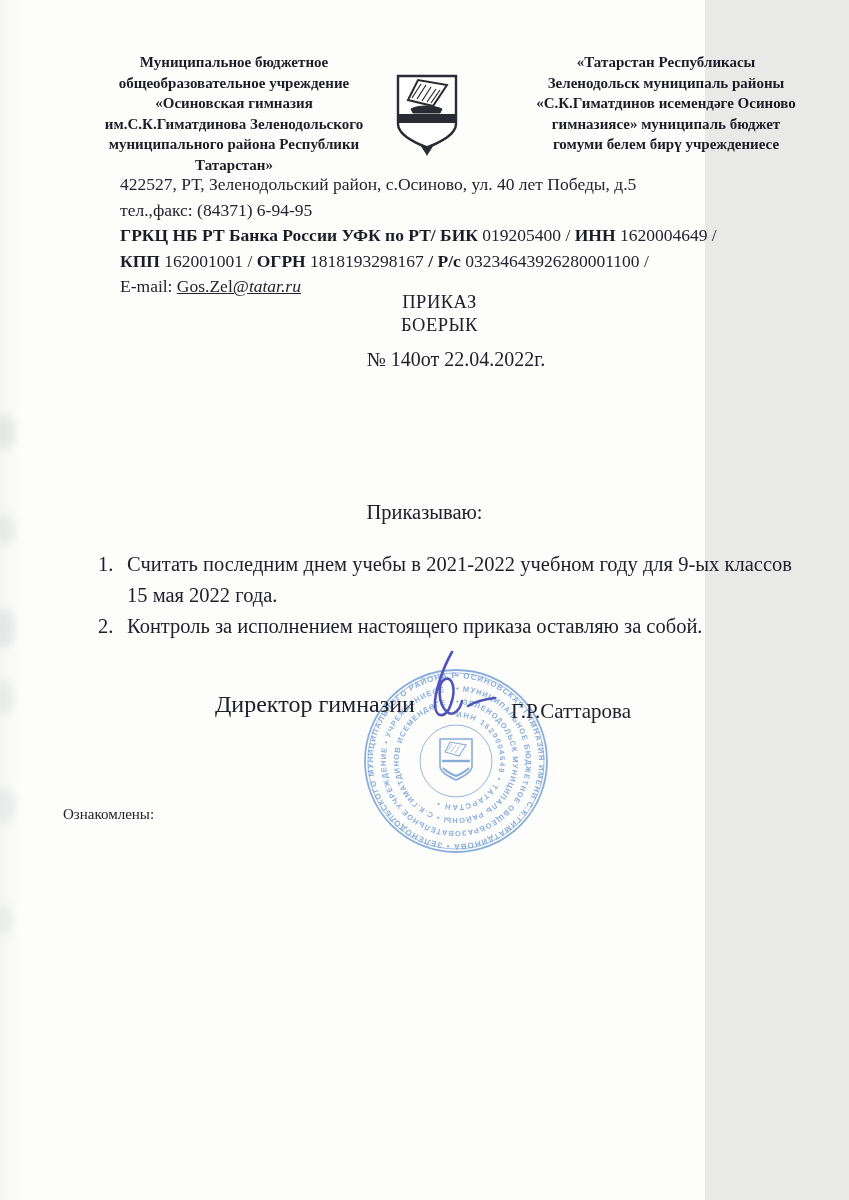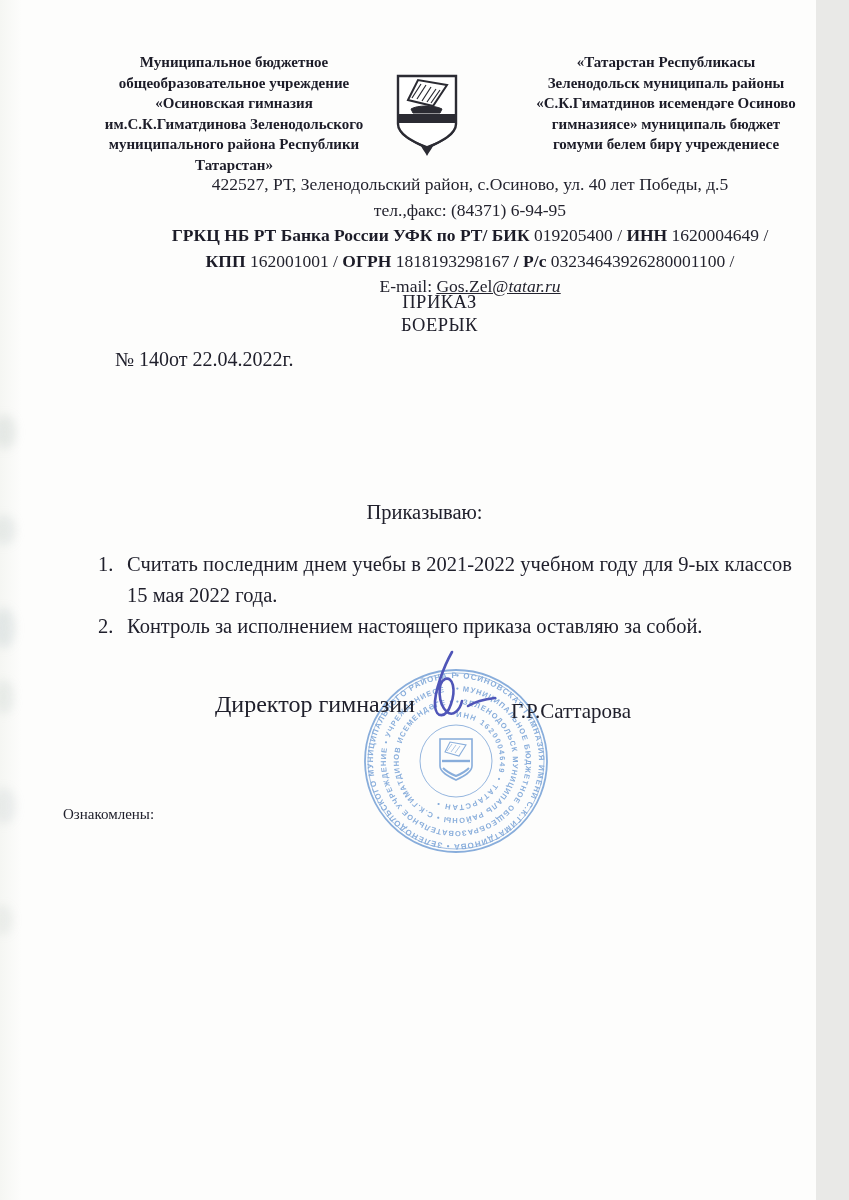--- a/index.html
+++ b/index.html
@@ -1,47 +1,47 @@
 <!DOCTYPE html>
 <html><head>
 <meta charset="utf-8">
 <style>
   html,body { margin:0; padding:0; }
   body { width:849px; height:1200px; overflow:hidden; background:#e9e9e7; }
   .page {
-    position:relative; width:816px; height:1200px;
+    position:relative; width:705px; height:1200px;
     background:linear-gradient(90deg,#f5f6f3 0px,#fdfdfc 22px,#fdfdfc 100%);
     font-family:"Liberation Serif", serif;
     color:#20202c;
   }
   .smudge { position:absolute; border-radius:50%; filter:blur(5px); pointer-events:none; }
   .s1{left:-6px;top:415px;width:22px;height:34px;background:rgba(150,168,160,.18);}
   .s2{left:-8px;top:515px;width:24px;height:30px;background:rgba(150,168,170,.16);}
   .s3{left:-7px;top:608px;width:22px;height:40px;background:rgba(140,160,165,.18);}
   .s4{left:-6px;top:680px;width:20px;height:34px;background:rgba(150,168,160,.15);}
   .s5{left:-8px;top:788px;width:24px;height:36px;background:rgba(150,165,170,.14);}
   .s6{left:-7px;top:905px;width:20px;height:30px;background:rgba(150,168,160,.12);}
 
   .org { position:absolute; top:52px; text-align:center; font-weight:bold;
          font-size:15px; line-height:20.5px; white-space:pre-line; color:#1c1c28; }
   .org-left  { left:76px;  width:316px; }
   .org-right { left:506px; width:320px; }
   .emblem { position:absolute; left:395px; top:72px; width:64px; height:88px; }
 
   .contact { position:absolute; left:120px; top:172px; width:700px;
-             text-align:center; font-size:17.5px; line-height:25.5px; color:#23232e; }
+             font-size:17.5px; line-height:25.5px; color:#23232e; }
   .contact b { color:#1c1c28; }
   .email-link { text-decoration:underline; }
   .email-domain { font-style:italic; text-decoration:underline; }
 
   .doc-title { position:absolute; left:15px; top:291px; width:849px;
                text-align:center; font-size:18.5px; line-height:23px; letter-spacing:.5px; }
 
   .meta-row { position:absolute; left:115px; top:348px; width:682px;
-              display:flex; justify-content:flex-start; font-size:20px; }
+              display:flex; justify-content:center; font-size:20px; }
 
   .subject { position:absolute; left:63px; top:389px; width:727px;
              font-size:20.5px; line-height:34.5px; text-align:justify; }
 
   .directive { position:absolute; left:0; top:501px; width:849px;
                text-align:center; font-size:20.5px; }
 
   .list { position:absolute; left:98px; top:549px; width:694px;
           font-size:20.5px; line-height:31px; }
   .li { display:flex; }

